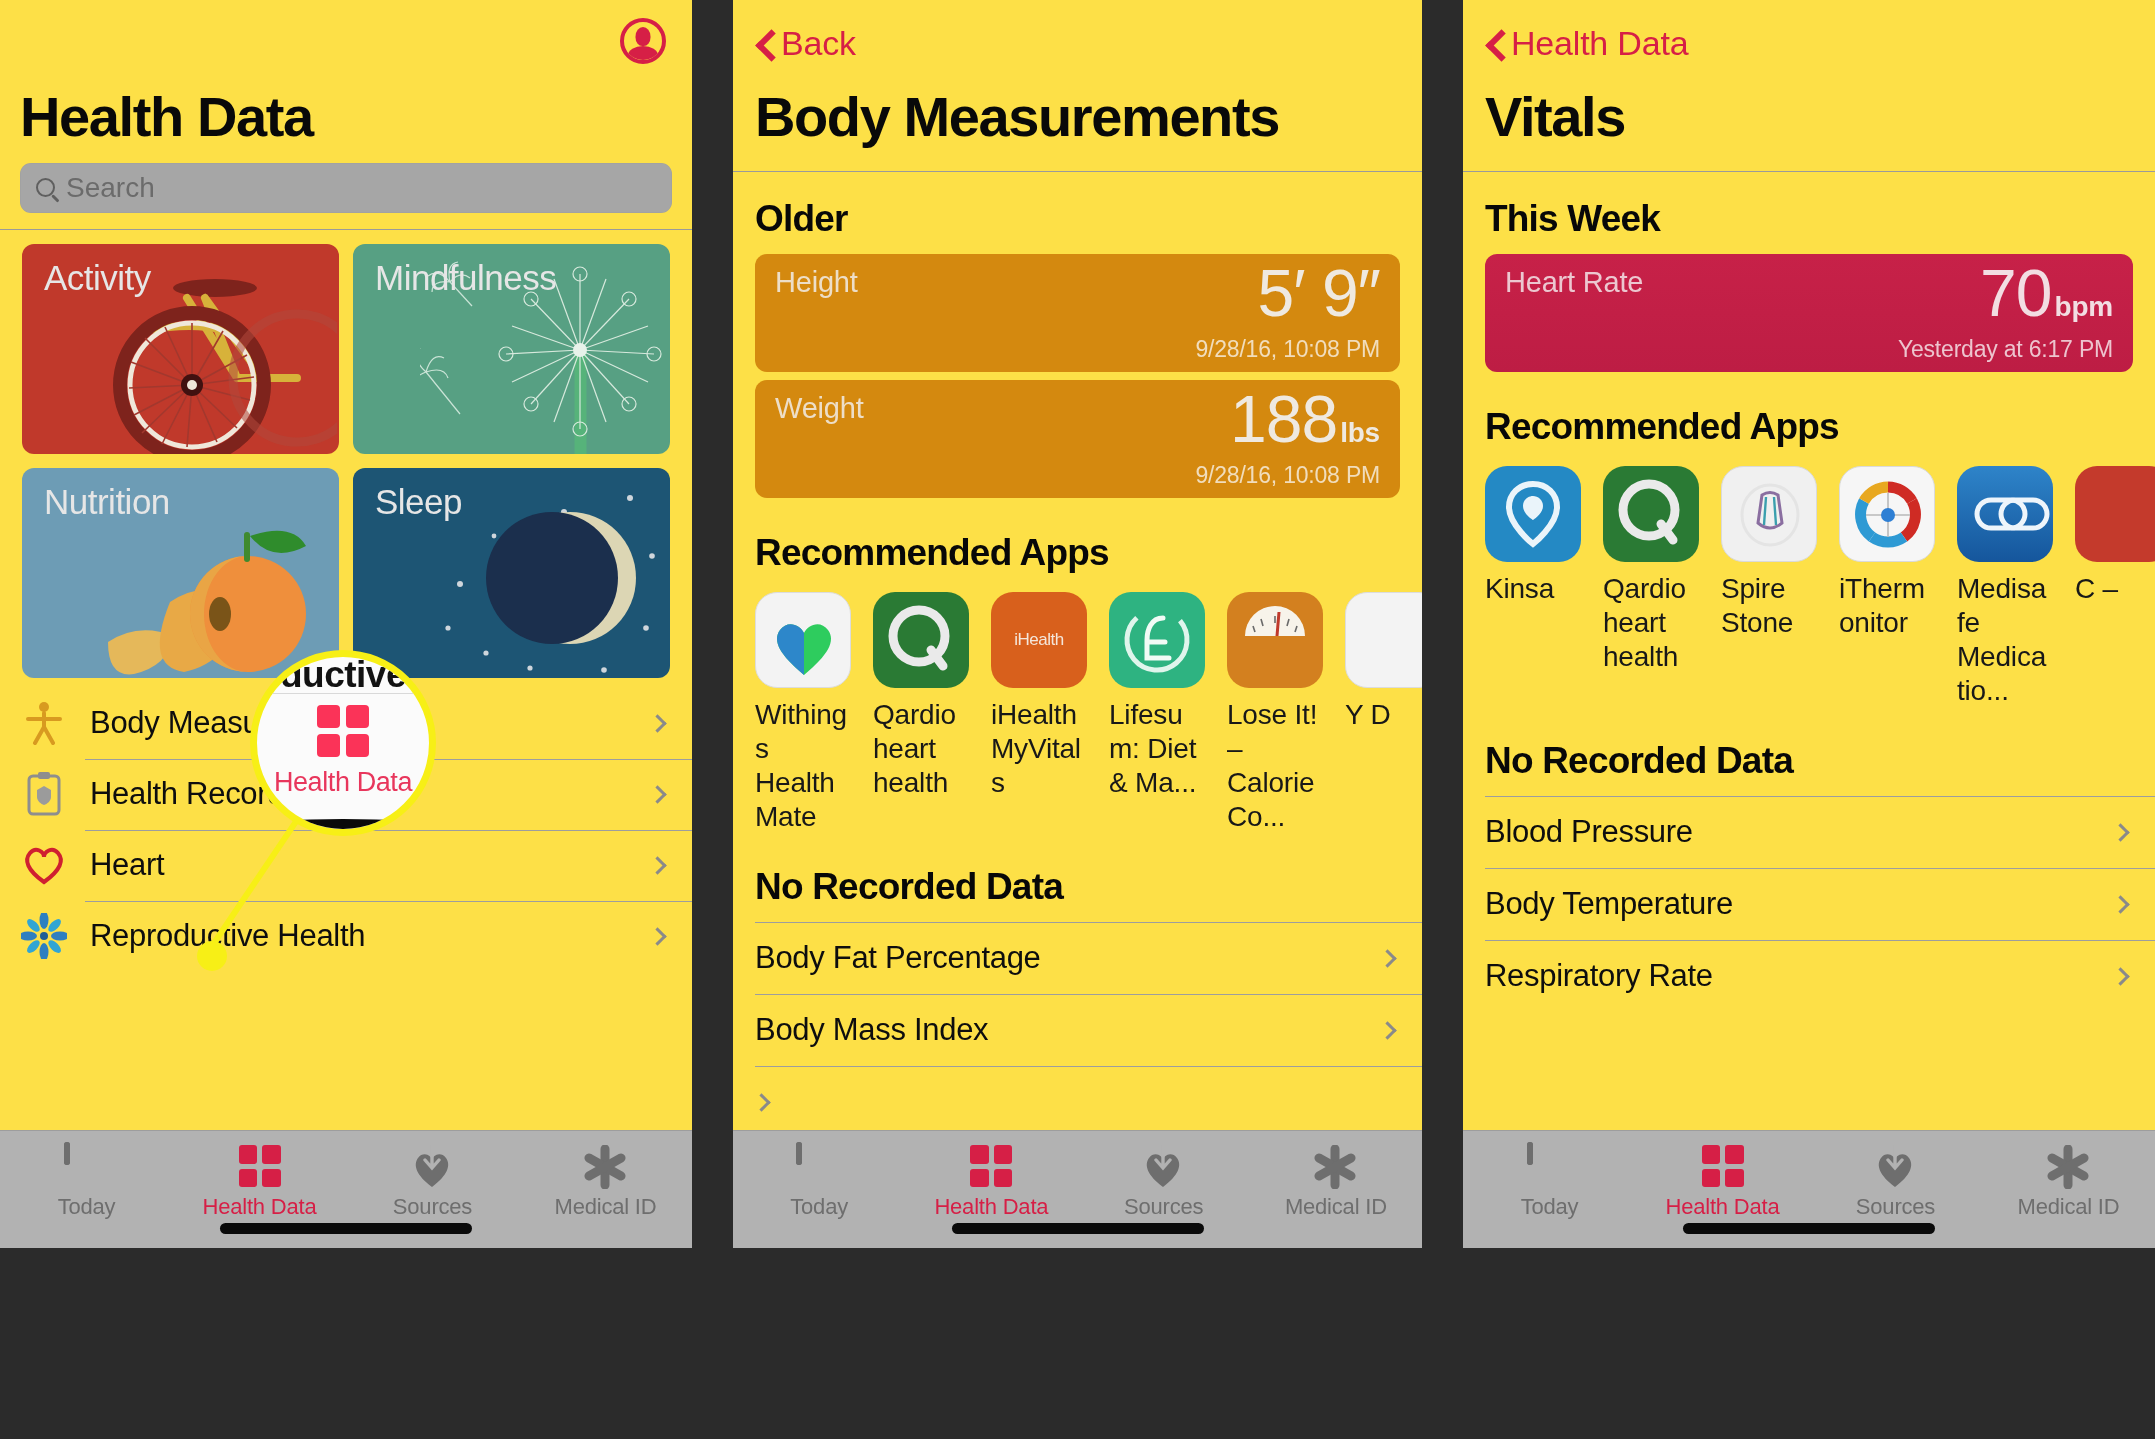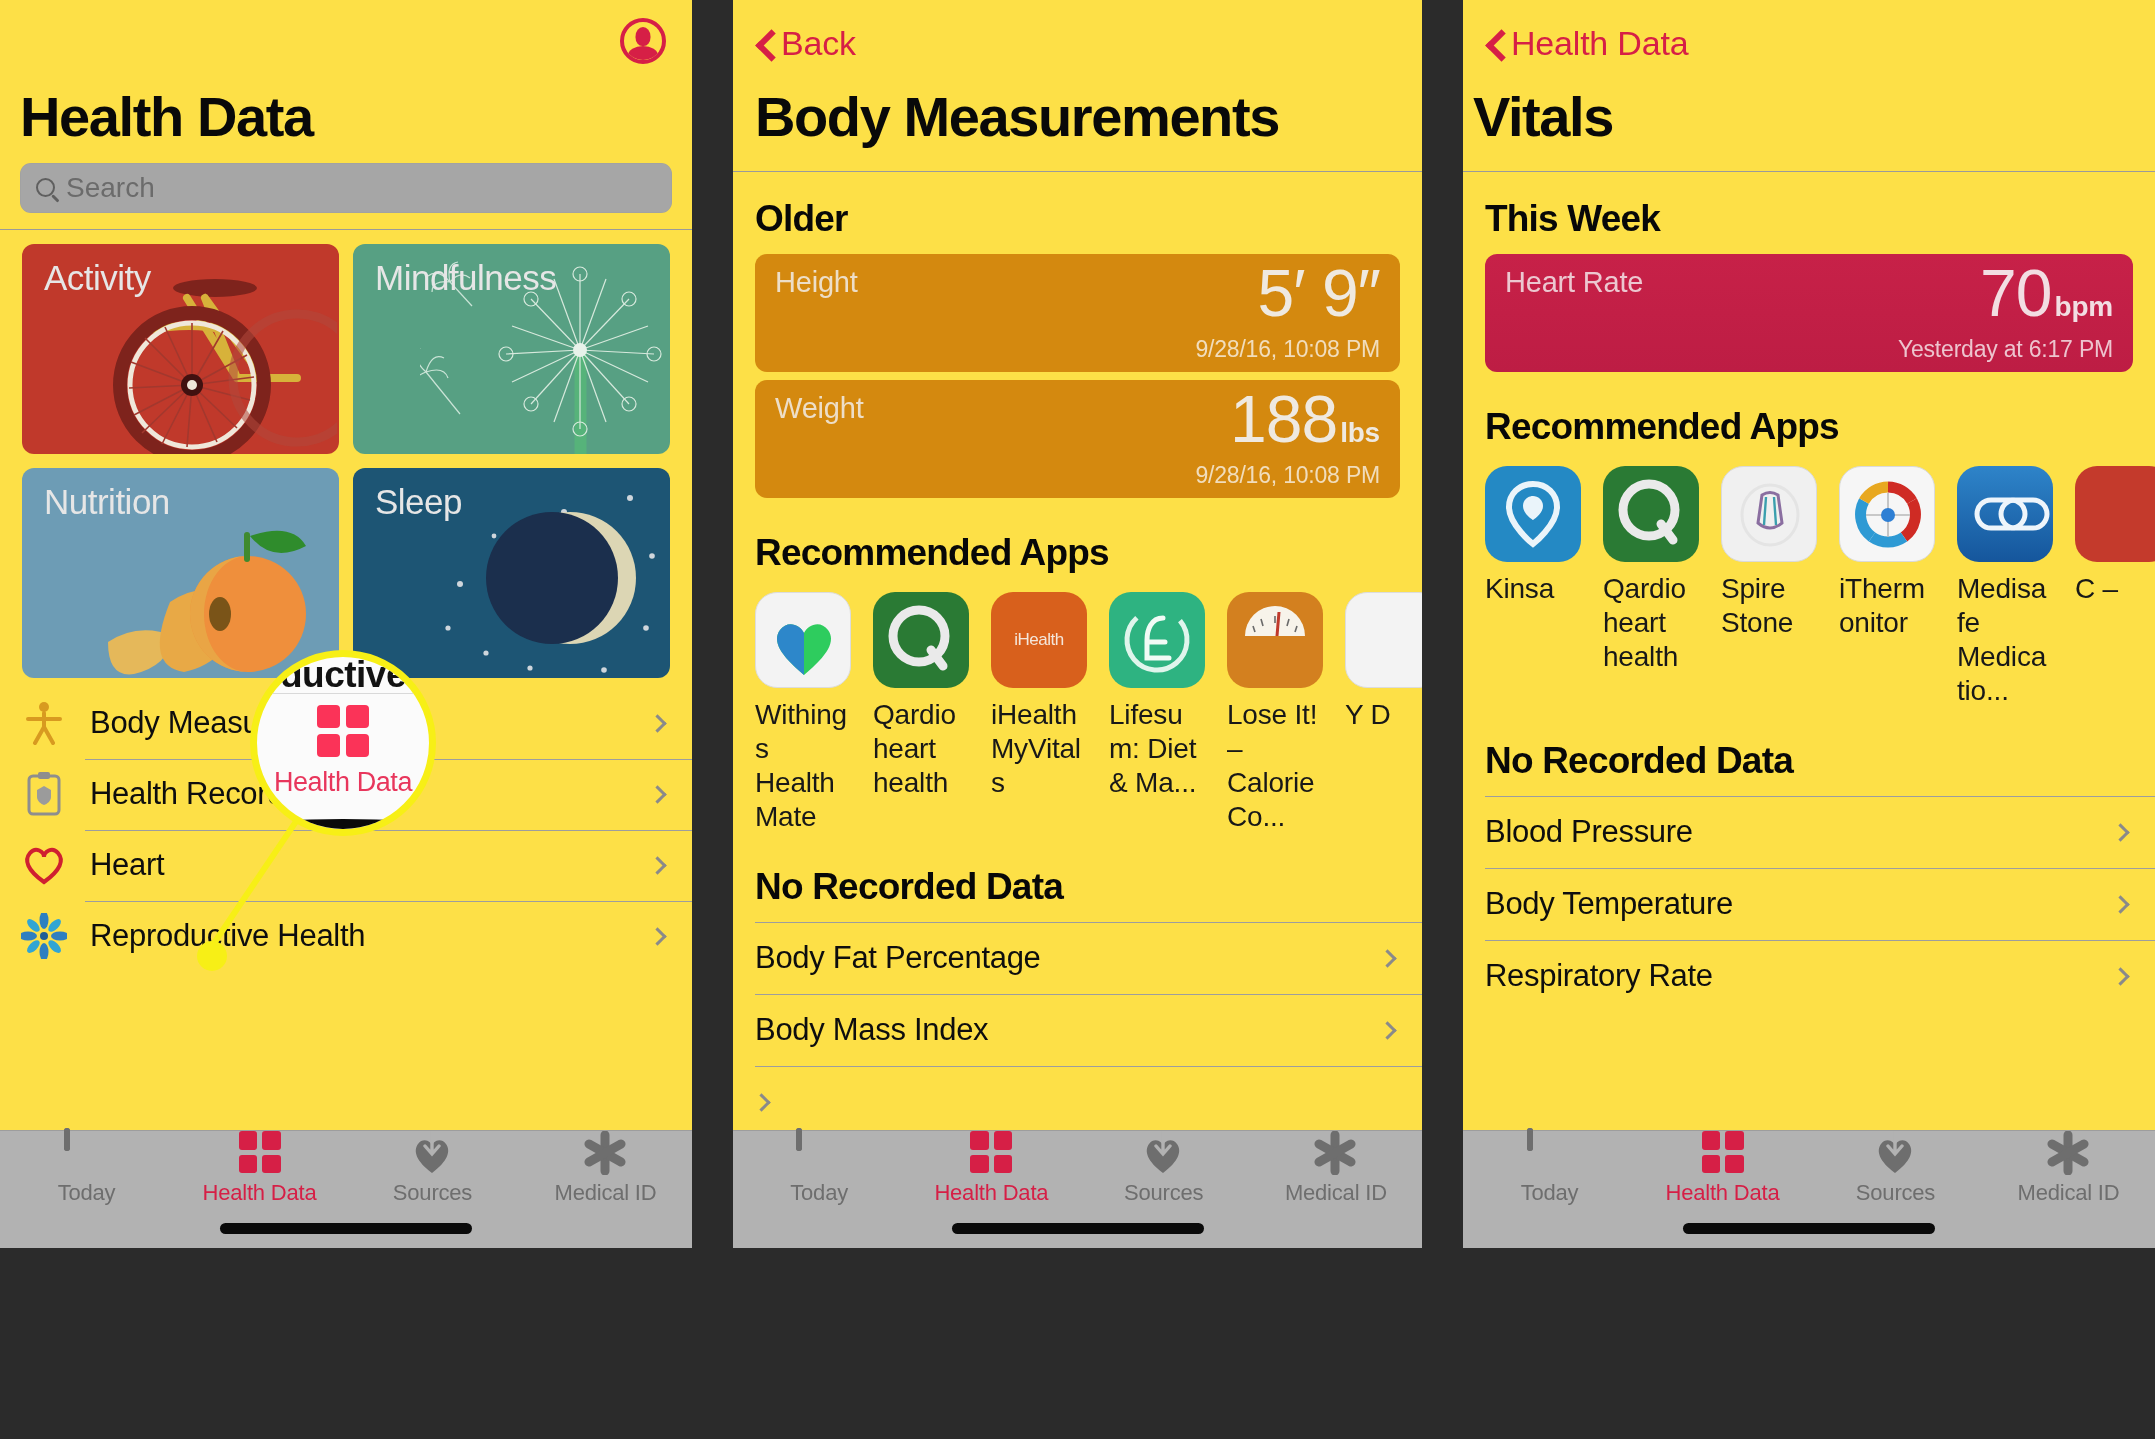--- a/index.html
+++ b/index.html
@@ -86,21 +86,21 @@
     font-weight: bold;
     color: #090909;
     letter-spacing: -1.4px;
     padding: 0 22px;
     margin-top: -6px;
     line-height: 1.12;
     flex: 0 0 auto;
   }
   .p1 .big-title { padding-left: 20px; }
   .p2 .big-title { padding-left: 22px; }
-  .p3 .big-title { padding-left: 10px; }
+  .p3 .big-title { padding-left: 22px; }
 
   .search-wrap {
     padding: 14px 20px 16px 20px;
     flex: 0 0 auto;
   }
   .search-box {
     height: 50px;
     background: #a6a6a6;
     border-radius: 11px;
     display: flex;
@@ -312,20 +312,21 @@
     flex: 1 1 auto;
   }
 
   
   .tabbar {
     flex: 0 0 auto;
     height: 118px;
     border-top: 1px solid #9d9d9d;
     display: flex;
     align-items: flex-start;
+    padding-top: 14px;
     background: #b2b2b2;
   }
   .tab {
     flex: 1 1 0;
     display: flex;
     flex-direction: column;
     align-items: center;
     gap: 7px;
   }
   .tab-label {

